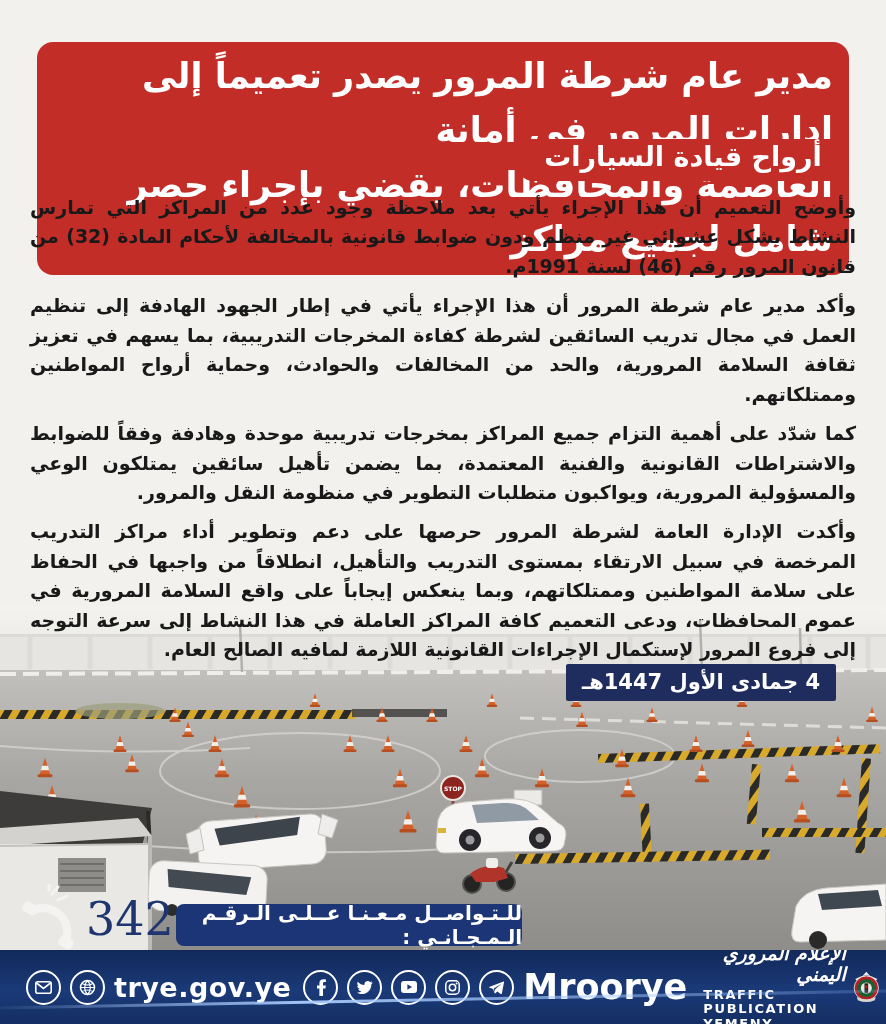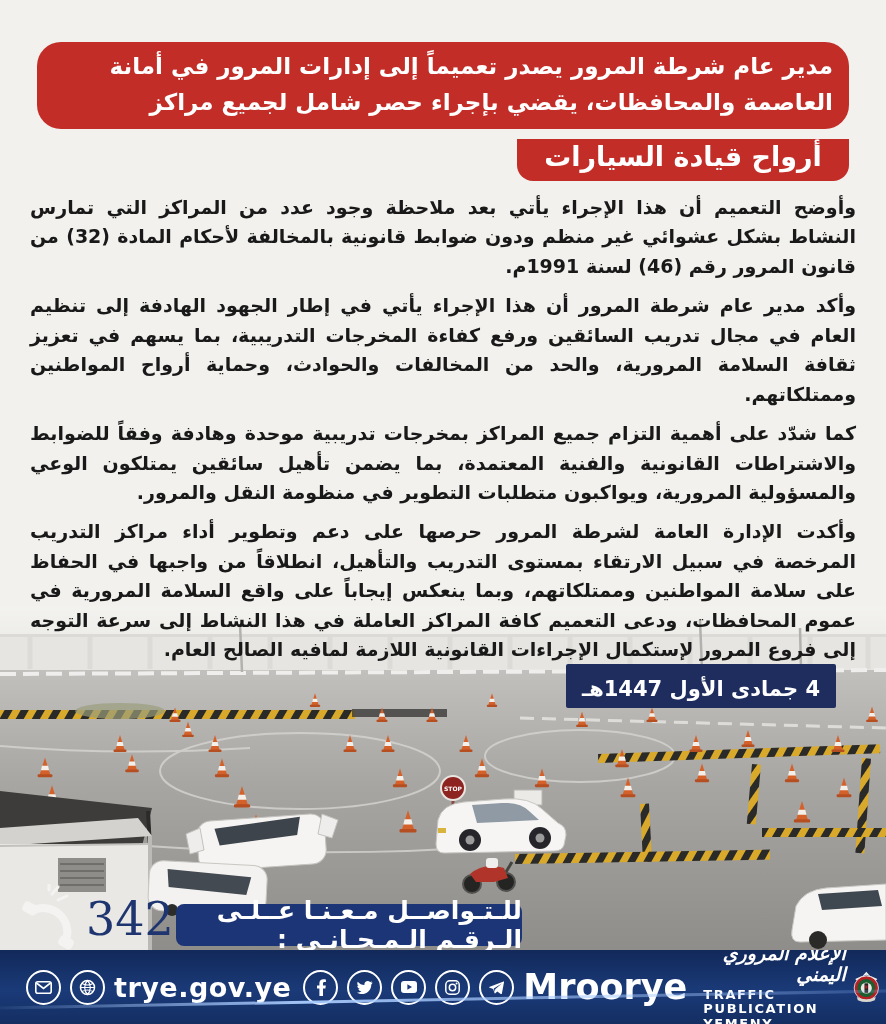--- a/index.html
+++ b/index.html
@@ -4,52 +4,52 @@
 <style>
   html,body{margin:0;padding:0;}
   body{background:#555; font-family:"DejaVu Sans", sans-serif;}
   .poster{
     position:relative; width:886px; height:1024px; margin:0 auto;
     background:#f2f1ee; overflow:hidden;
   }
   
   .title-main{
     position:absolute; top:42px; right:37px; left:37px;
-    background:#c32d28; color:#fff; border-radius:24px;
+    background:#c32d28; color:#fff; border-radius:16px;
     padding:7px 16px 9px; direction:rtl; text-align:right;
-    font-weight:bold; font-size:23px; line-height:1.55;
+    font-weight:bold; font-size:35px; line-height:1.55;
   }
   .title-sub{
     position:absolute; top:139px; right:37px; width:300px;
     background:#c32d28; color:#fff; border-radius:0 0 16px 16px;
     padding:2px 16px 8px; direction:rtl; text-align:center;
     font-weight:bold; font-size:27px; line-height:1.2;
   }
   
   .body-text{
     position:absolute; top:193px; right:30px; left:30px;
     direction:rtl; text-align:justify; text-align-last:right;
     color:#191919; font-weight:bold; font-size:19px; line-height:1.55;
     z-index:3;
   }
   .body-text p{margin:0 0 10px 0;}
   
   .date-badge{
     position:absolute; top:664px; right:50px; z-index:4;
-    background:#1e2d5e; color:#fff; padding:13px 16px 7px;
+    background:#1e2d5e; color:#fff; padding:6px 16px 7px;
     direction:rtl; font-weight:bold; font-size:21px; border-radius:2px;
   }
   
   .photo{position:absolute; top:606px; left:0; width:886px; height:346px; z-index:1;}
   
   .contact-banner{
     position:absolute; top:904px; left:176px; width:346px; height:42px; z-index:5;
     background:#1c3576; border-radius:8px; color:#fff;
     display:flex; align-items:center; justify-content:center;
-    direction:rtl; font-weight:bold; font-size:25px;
+    direction:rtl; font-weight:bold; font-size:20px;
   }
   .contact-number{
     position:absolute; top:892px; left:86px; z-index:5;
     font-family:"DejaVu Serif", serif; font-size:46px; color:#1e3570;
   }
   .phone-icon{position:absolute; top:884px; left:18px; z-index:5;}
   
   .footer{
     position:absolute; bottom:0; left:0; width:886px; height:74px; z-index:6;
     background:linear-gradient(180deg,#12295a 0%, #1a3a78 55%, #142e62 100%);
@@ -262,21 +262,21 @@
   </svg>
 
   <div class="title-main">
     <div>مدير عام شرطة المرور يصدر تعميماً إلى إدارات المرور في أمانة</div>
     <div>العاصمة والمحافظات، يقضي بإجراء حصر شامل لجميع مراكز</div>
   </div>
   <div class="title-sub">أرواح قيادة السيارات</div>
 
   <div class="body-text">
     <p>وأوضح التعميم أن هذا الإجراء يأتي بعد ملاحظة وجود عدد من المراكز التي تمارس النشاط بشكل عشوائي غير منظم ودون ضوابط قانونية بالمخالفة لأحكام المادة (32) من قانون المرور رقم (46) لسنة 1991م.</p>
-    <p>وأكد مدير عام شرطة المرور أن هذا الإجراء يأتي في إطار الجهود الهادفة إلى تنظيم العام في مجال تدريب السائقين ورفع كفاءة المخرجات التدريبية، بما يسهم في تعزيز ثقافة السلامة المرورية، والحد من المخالفات والحوادث، وحماية أرواح المواطنين وممتلكاتهم.</p>
+    <p>وأكد مدير عام شرطة المرور أن هذا الإجراء يأتي في إطار الجهود الهادفة إلى تنظيم العمل في مجال تدريب السائقين لشرطة كفاءة المخرجات التدريبية، بما يسهم في تعزيز ثقافة السلامة المرورية، والحد من المخالفات والحوادث، وحماية أرواح المواطنين وممتلكاتهم.</p>
     <p>كما شدّد على أهمية التزام جميع المراكز بمخرجات تدريبية موحدة وهادفة وفقاً للضوابط والاشتراطات القانونية والفنية المعتمدة، بما يضمن تأهيل سائقين يمتلكون الوعي والمسؤولية المرورية، ويواكبون متطلبات التطوير في منظومة النقل والمرور.</p>
     <p>وأكدت الإدارة العامة لشرطة المرور حرصها على دعم وتطوير أداء مراكز التدريب المرخصة في سبيل الارتقاء بمستوى التدريب والتأهيل، انطلاقاً من واجبها في الحفاظ على سلامة المواطنين وممتلكاتهم، وبما ينعكس إيجاباً على واقع السلامة المرورية في عموم المحافظات، ودعى التعميم كافة المراكز العاملة في هذا النشاط إلى سرعة التوجه إلى فروع المرور لإستكمال الإجراءات القانونية اللازمة لمافيه الصالح العام.</p>
   </div>
 
   <div class="date-badge">4 جمادى الأول 1447هـ</div>
 
   <svg class="phone-icon" width="62" height="66" viewBox="0 0 62 66">
     <path d="M16 26 a24 24 0 0 1 32 30" fill="none" stroke="#f4f3f1" stroke-width="8" stroke-linecap="round"></path>
     <rect x="8" y="16" width="15" height="11" rx="4" fill="#f4f3f1" transform="rotate(28 8 16)"></rect>
     <rect x="44" y="50" width="15" height="11" rx="4" fill="#f4f3f1" transform="rotate(28 44 50)"></rect>

